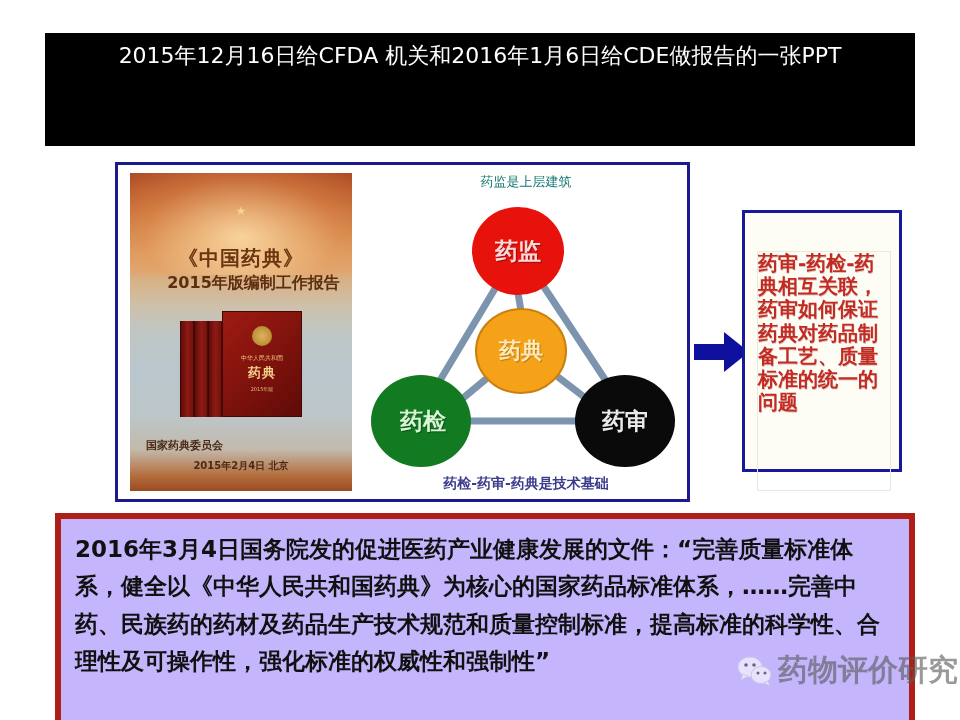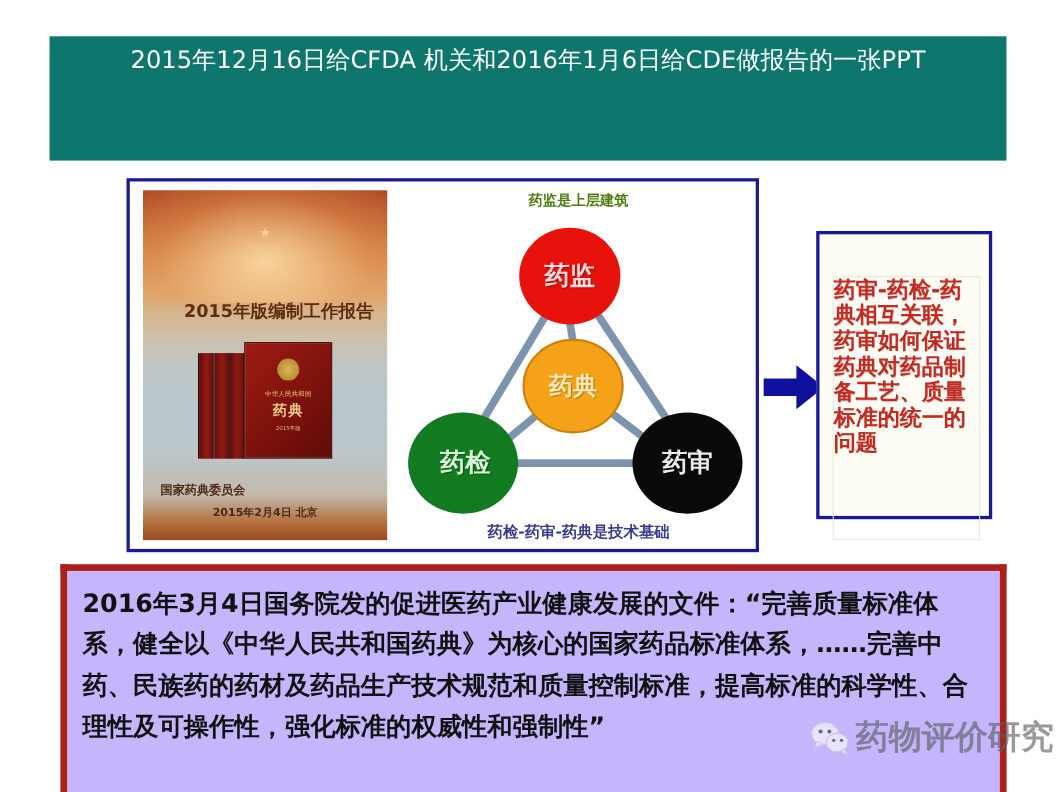--- a/index.html
+++ b/index.html
@@ -15,21 +15,21 @@
     font-family: "DejaVu Sans", "Liberation Sans", sans-serif;
   }
 
   
   .header-banner {
     position: absolute;
     left: 45px;
     top: 33px;
     width: 870px;
     height: 113px;
-    background: #0f766e;
+    background: #000000;
     box-sizing: border-box;
     display: flex;
     flex-direction: column;
     align-items: center;
     justify-content: flex-start;
   }
   .header-subtitle {
     color: #ffffff;
     font-size: 22px;
     line-height: 1;
@@ -221,23 +221,23 @@
   }
   .lbl-yaojian { color: #ffd9d9; font-size: 23px; text-shadow: 1px 1px 1px rgba(0,0,0,.35); }
   .lbl-yaodian { color: #ffe9b8; font-size: 22px; text-shadow: 1px 1px 1px rgba(0,0,0,.25); }
   .lbl-yaojian2 { color: #d8f5d4; font-size: 23px; text-shadow: 1px 1px 1px rgba(0,0,0,.35); }
   .lbl-yaoshen { color: #eaeaea; font-size: 23px; text-shadow: 1px 1px 1px rgba(0,0,0,.5); }
   .cap-top {
     position: absolute;
     left: 50%;
     transform: translateX(-50%);
     top: 4px;
-    color: #4d7c0f;
+    color: #0f766e;
     font-size: 13px;
-    font-weight: bold;
+    font-weight: normal;
     white-space: nowrap;
   }
   .cap-bottom {
     position: absolute;
     left: 50%;
     transform: translateX(-50%);
     bottom: 2px;
     color: #3b3b8c;
     font-size: 14px;
     font-weight: bold;
@@ -325,20 +325,21 @@
 
 <div class="header-banner">
   <div class="header-subtitle">2015年12月16日给CFDA 机关和2016年1月6日给CDE做报告的一张PPT</div>
 </div>
 
 <div class="content-panel">
 
   <div class="book-cover">
     <div class="book-glow"></div>
     <div class="book-star">★</div>
+    <div class="book-title-1">《中国药典》</div>
     <div class="book-title-2">2015年版编制工作报告</div>
     <div class="book-stack">
       <div class="vol"></div>
       <div class="vol"></div>
       <div class="vol"></div>
       <div class="vol-front">
         <div class="emblem"></div>
         <div class="f-line-1">中华人民共和国</div>
         <div class="f-line-2">药典</div>
         <div class="f-line-3">2015年版</div>

